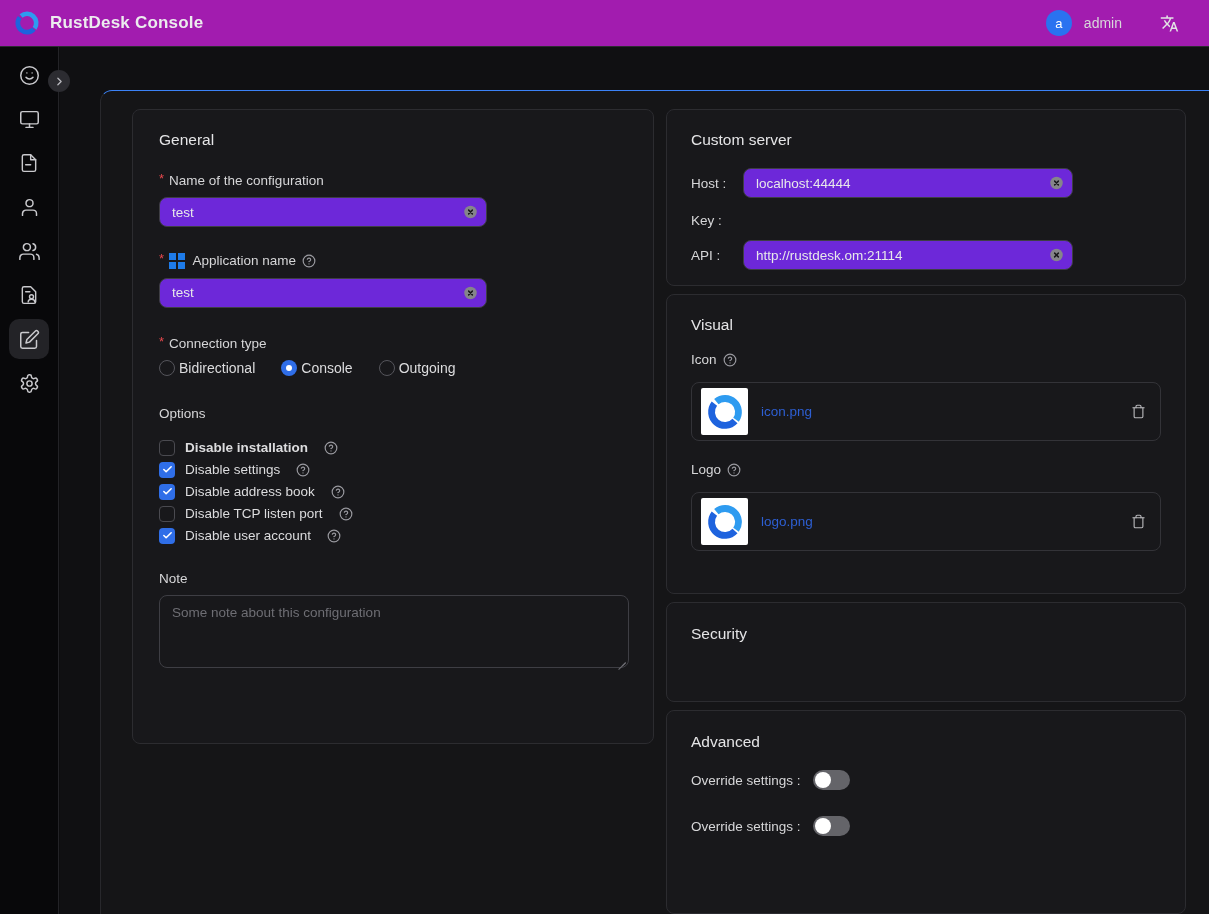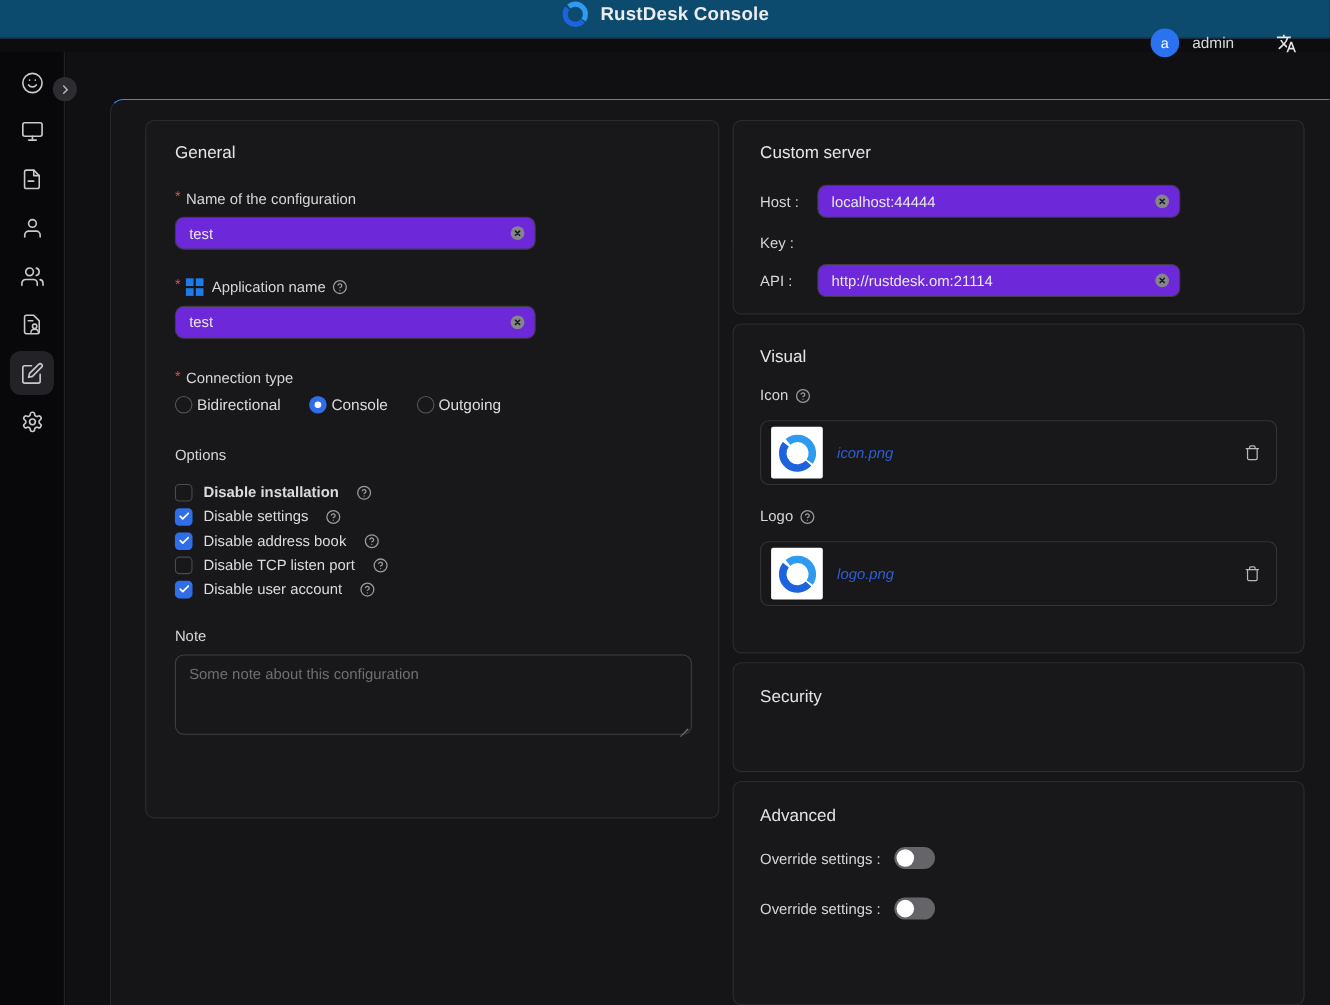--- a/index.html
+++ b/index.html
@@ -1,20 +1,20 @@
 <!DOCTYPE html>
 <html><head>
 <meta charset="utf-8">
 <style>
   * { margin:0; padding:0; box-sizing:border-box; }
   html,body { width:1209px; height:914px; background:#0d0d0f; font-family:"Liberation Sans",sans-serif; overflow:hidden; }
   .root { position:relative; width:1209px; height:914px; }
 
   
-  .header { position:absolute; top:0; left:0; right:0; height:35px; background:#0c4a6e; border-bottom:1px solid #2c2c30; display:flex; align-items:center; padding:0 14px; z-index:5;flex-direction:column; }
+  .header { position:absolute; top:0; left:0; right:0; height:47px; background:#a21caf; border-bottom:1px solid #2c2c30; display:flex; align-items:center; padding:0 14px; z-index:5; }
   .brand { display:flex; align-items:center; gap:10px; }
   .brand-title { color:#ececee; font-size:17px; font-weight:700; letter-spacing:.2px; }
   .header-right { margin-left:auto; display:flex; align-items:center; gap:12px; padding-right:16px; }
   .avatar { width:26px; height:26px; border-radius:50%; background:#2a72f0; color:#fff; font-size:13px; display:flex; align-items:center; justify-content:center; cursor:pointer; }
   .username { color:#d8d8da; font-size:14px; }
   .translate-btn { margin-left:26px; color:#e3e3e5; display:flex; align-items:center; cursor:pointer; }
 
   
   .sidebar { position:absolute; top:47px; left:0; bottom:0; width:59px; background:#08080a; border-right:1px solid #232327; display:flex; flex-direction:column; align-items:center; padding-top:6px; z-index:4; }
   .side-item { width:59px; height:44px; display:flex; align-items:center; justify-content:center; color:#c9c9cd; cursor:pointer; }
@@ -73,21 +73,21 @@
   .srv-input-wrap { position:relative; width:330px; height:30px; }
   .key-row { margin-bottom:9px; height:22px; }
   .key-box { display:flex; align-items:center; gap:4px; background:#2a2a2e; border-radius:3px; padding:3px 5px 3px 7px; margin-left:4px; cursor:default; }
   .key-text { font-family:"DejaVu Sans Mono",monospace; font-size:11.5px; color:#dededf; letter-spacing:0; }
   .copy-ic { display:flex; cursor:pointer; }
 
   
   .visual { height:330px; padding:21px 24px; }
   .visual .card-title { margin-bottom:18px; }
   .upload-label { display:flex; align-items:center; color:#d6d6d8; font-size:13.5px; margin-bottom:15px; }
-  .upload-row { width:470px; height:59px; border:1px solid #333338; border-radius:8px; display:flex; align-items:center; padding:5px 14px 5px 9px; margin-bottom:21px;font-style:italic; }
+  .upload-row { width:470px; height:59px; border:1px solid #333338; border-radius:8px; display:flex; align-items:center; padding:5px 14px 5px 9px; margin-bottom:21px; }
   .thumb { width:47px; height:47px; background:#fff; border-radius:2px; display:flex; align-items:center; justify-content:center; flex:none; }
   .file-link { color:#2d5fd3; font-size:13.5px; margin-left:13px; cursor:pointer; }
   .trash-btn { margin-left:auto; color:#b8b8bc; display:flex; cursor:pointer; }
 
   
   .security { height:120px; padding:22px 24px; }
   .security .card-title { margin-bottom:19px; }
   .advanced { height:260px; padding:22px 24px; }
   .advanced .card-title { margin-bottom:19px; }
   .toggle-row { display:flex; align-items:center; margin-bottom:19px; }

